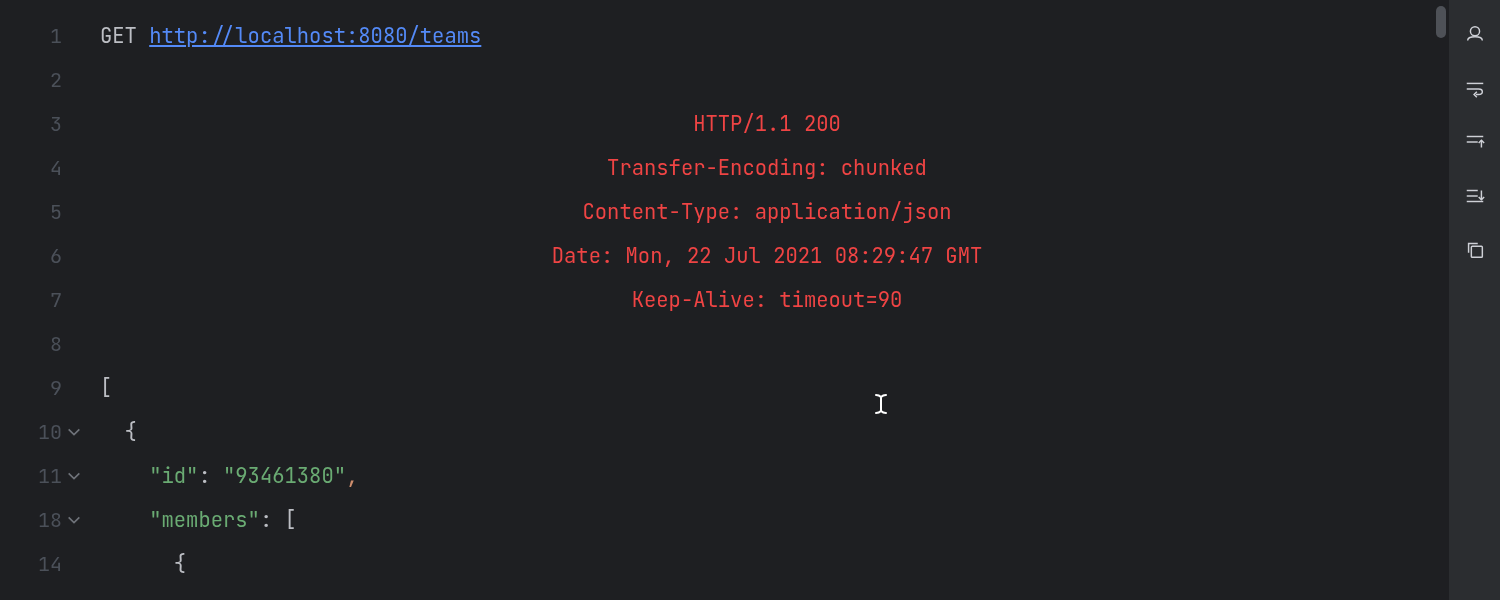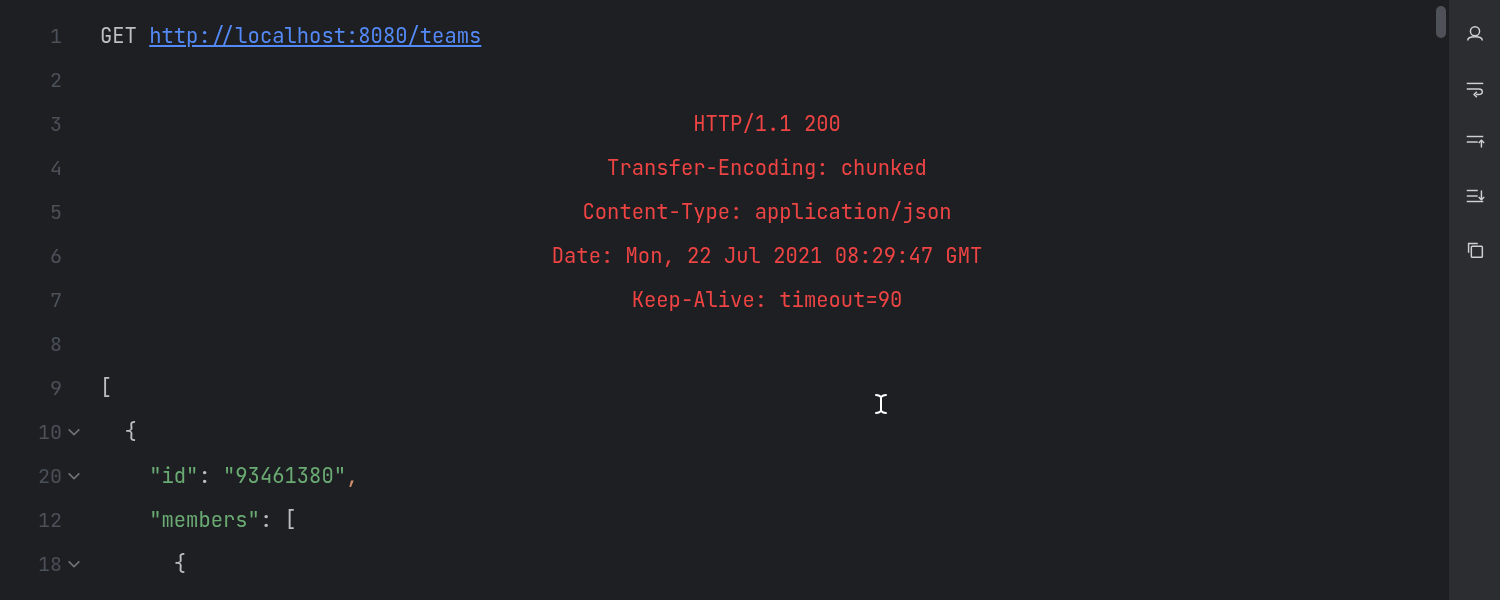--- a/index.html
+++ b/index.html
@@ -40,26 +40,25 @@
   <div class="ln">5</div>
   <div class="ln">6</div>
   <div class="ln">7</div>
   <div class="ln">8</div>
   <div class="ln">9</div>
   <div class="ln"><span>10</span><span class="fold">
         <svg viewBox="0 0 12 12">
           <path d="M2 4 L6 8 L10 4" stroke="#6f737a" stroke-width="1.2" fill="none"></path>
         </svg>
       </span></div>
-  <div class="ln"><span>20</span><span class="fold">
+  <div class="ln"><span>11</span><span class="fold">
         <svg viewBox="0 0 12 12">
           <path d="M2 4 L6 8 L10 4" stroke="#6f737a" stroke-width="1.2" fill="none"></path>
         </svg>
       </span></div>
-  <div class="ln">12</div>
   <div class="ln"><span>18</span><span class="fold">
         <svg viewBox="0 0 12 12">
           <path d="M2 4 L6 8 L10 4" stroke="#6f737a" stroke-width="1.2" fill="none"></path>
         </svg>
       </span></div>
   <div class="ln"><span>14</span><span class="fold"></span></div>
 </div>
 
 <div class="editor">
   <div class="line"><span class="method">GET </span><span class="url">http://localhost:8080/teams</span></div>

